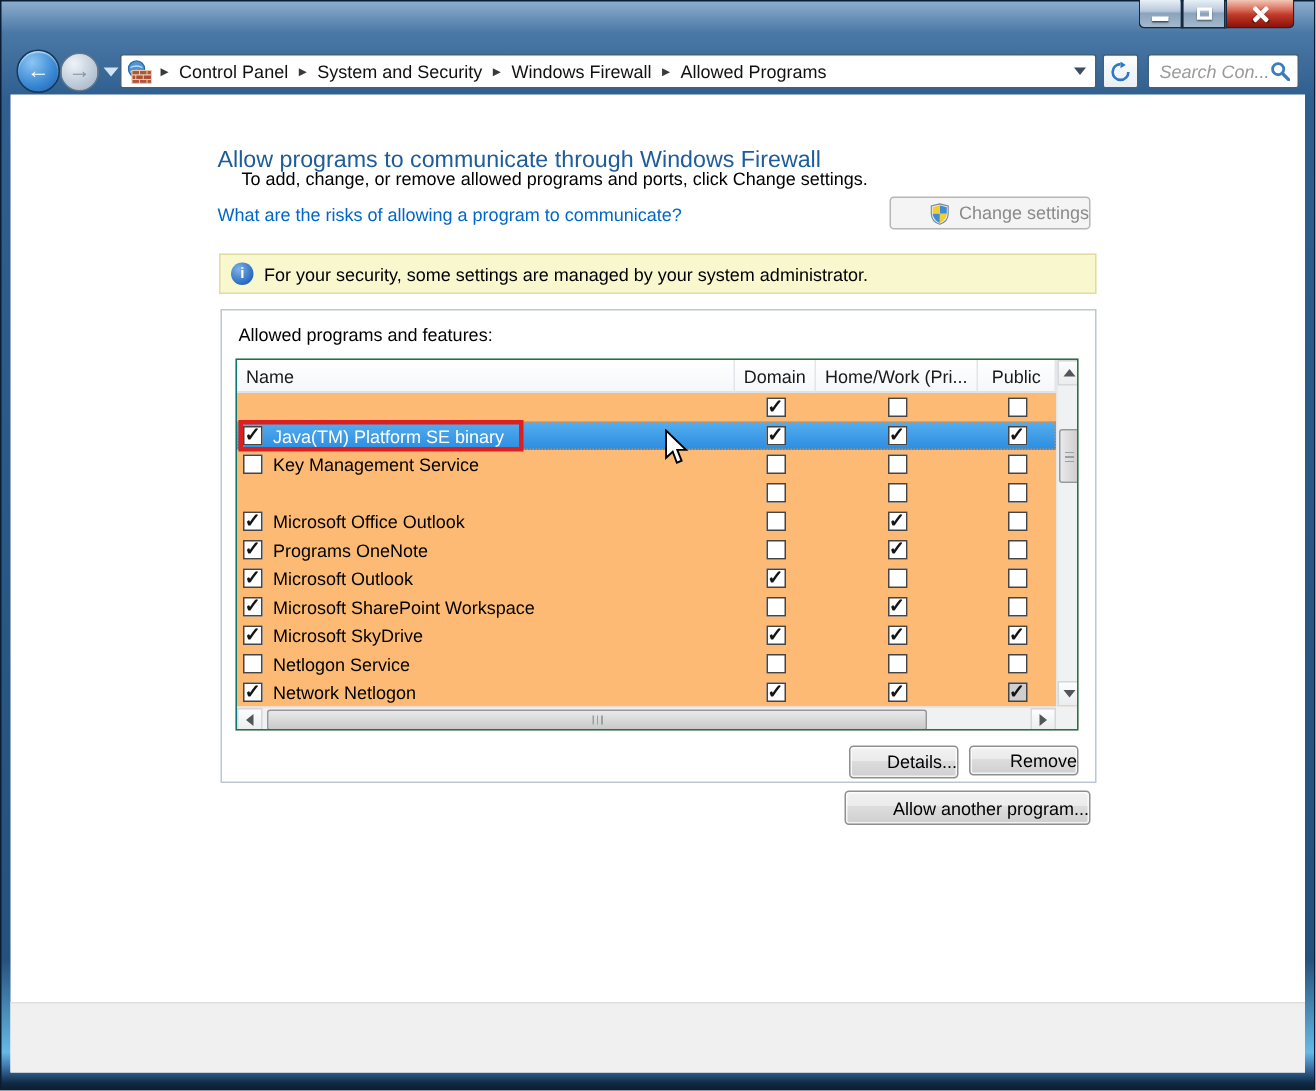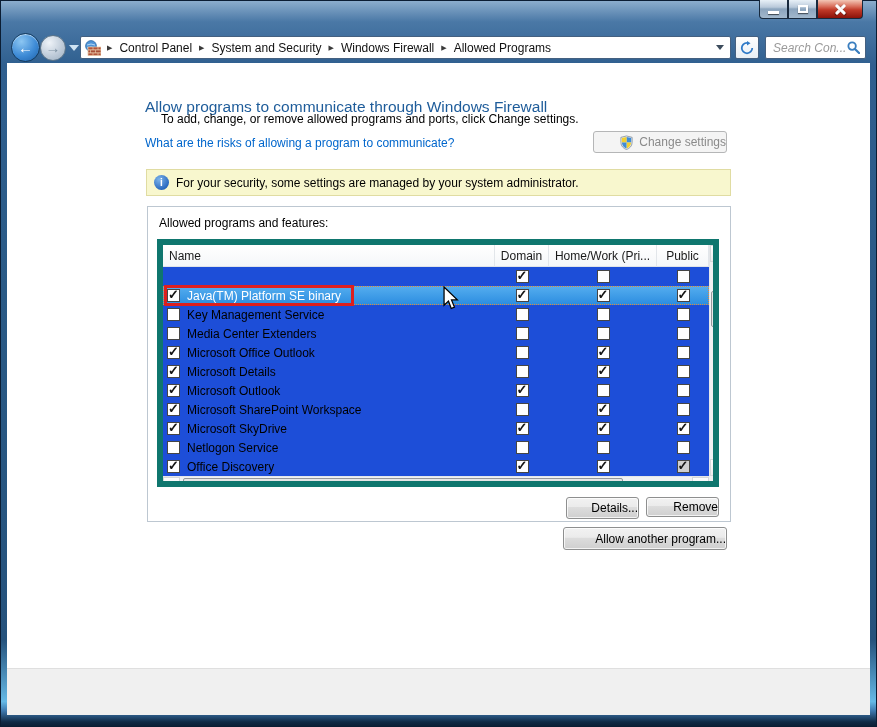--- a/index.html
+++ b/index.html
@@ -87,21 +87,21 @@
   .info-icon { width:15px; height:15px; border-radius:50%; flex:0 0 auto;
     background:radial-gradient(circle at 35% 30%,#7db4ea,#2a6ac0 70%,#1c4f9b);
     color:#fff; font-weight:bold; font-size:10px; display:flex; align-items:center; justify-content:center; }
 
   .groupbox { position:absolute; left:140px; top:143px; width:584px; height:316px;
     border:1px solid #bdc7d1; background:#fff;padding-left:32px; }
   .list-label { position:absolute; left:11px; top:9px; }
 
   
   .list { position:absolute; left:9px; top:32px; width:562px; height:248px;
-    border:6px solid #0f766e; background:#1d4ed8; overflow:hidden;text-align:right; }
+    border:1px solid #0f766e; background:#fdba74; overflow:hidden;text-align:right; }
   .list-header { position:absolute; left:0; top:0; width:546px; height:22px;
     background:linear-gradient(180deg,#ffffff,#f5f7f9); border-bottom:1px solid #e0e4e8; }
   .hcell { position:absolute; top:0; height:22px; display:flex; align-items:center;
     border-right:1px solid #e2e6ea; color:#1a1a1a; white-space:nowrap; overflow:hidden; }
   .hcell.center { justify-content:center; }
   .rows { position:absolute; left:0; top:22px; width:546px; }
   .row { position:relative; width:546px; height:19px; }
   .name-cell { position:absolute; left:0; top:0; width:332px; height:19px;
     display:flex; align-items:center; gap:7px; padding-left:4px; white-space:nowrap; overflow:hidden; }
   .ccell { position:absolute; top:0; height:19px; display:flex; align-items:center; justify-content:center; }
@@ -291,24 +291,20 @@
                 <span class="cb"></span>
               </div>
               <div class="ccell c-hw">
                 <span class="cb"></span>
               </div>
               <div class="ccell c-pub">
                 <span class="cb"></span>
               </div>
             </div>
             <div class="row">
-              <div class="name-cell">
-                <span class="cb"></span>
-                <span>Media Center Extenders</span>
-              </div>
               <div class="ccell c-dom">
                 <span class="cb"></span>
               </div>
               <div class="ccell c-hw">
                 <span class="cb"></span>
               </div>
               <div class="ccell c-pub">
                 <span class="cb"></span>
               </div>
             </div>
@@ -323,21 +319,21 @@
               <div class="ccell c-hw">
                 <span class="cb checked"></span>
               </div>
               <div class="ccell c-pub">
                 <span class="cb"></span>
               </div>
             </div>
             <div class="row">
               <div class="name-cell">
                 <span class="cb checked"></span>
-                <span>Microsoft Details</span>
+                <span>Programs OneNote</span>
               </div>
               <div class="ccell c-dom">
                 <span class="cb"></span>
               </div>
               <div class="ccell c-hw">
                 <span class="cb checked"></span>
               </div>
               <div class="ccell c-pub">
                 <span class="cb"></span>
               </div>
@@ -398,21 +394,21 @@
               <div class="ccell c-hw">
                 <span class="cb"></span>
               </div>
               <div class="ccell c-pub">
                 <span class="cb"></span>
               </div>
             </div>
             <div class="row">
               <div class="name-cell">
                 <span class="cb checked"></span>
-                <span>Office Discovery</span>
+                <span>Network Netlogon</span>
               </div>
               <div class="ccell c-dom">
                 <span class="cb checked"></span>
               </div>
               <div class="ccell c-hw">
                 <span class="cb checked"></span>
               </div>
               <div class="ccell c-pub">
                 <span class="cb checked mixed"></span>
               </div>

